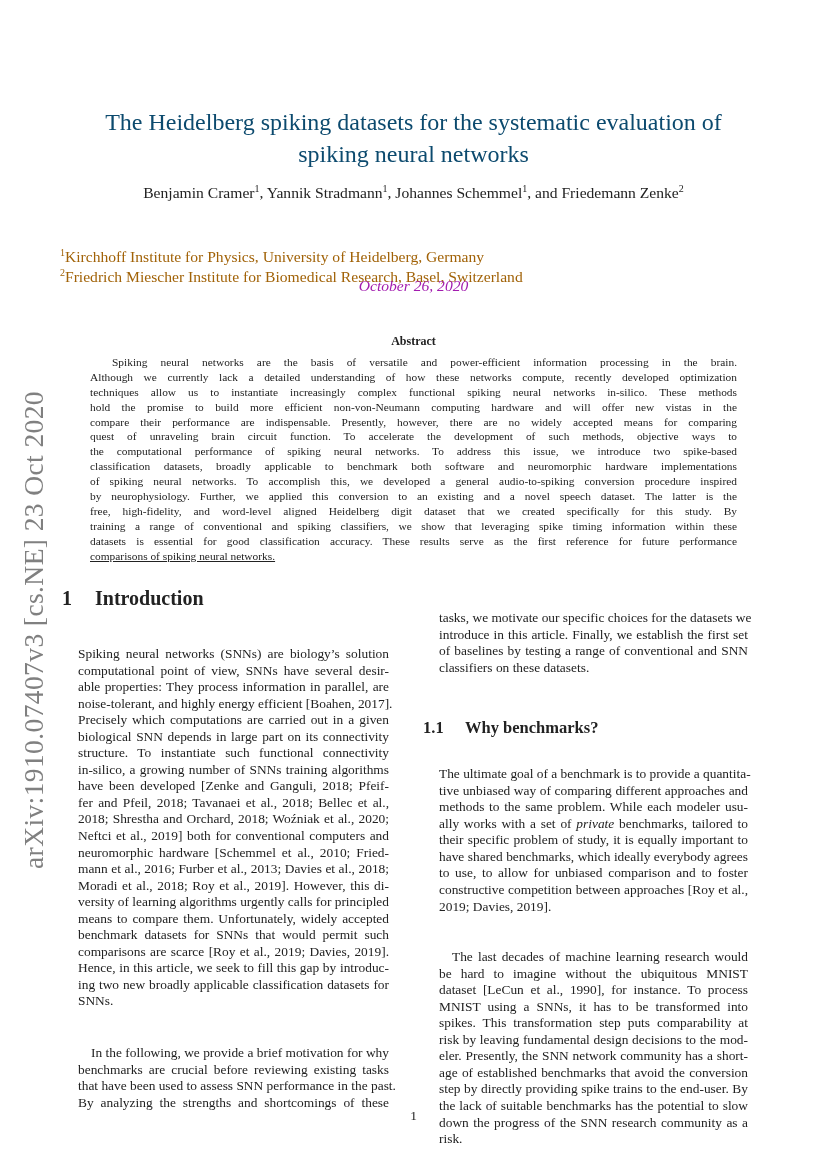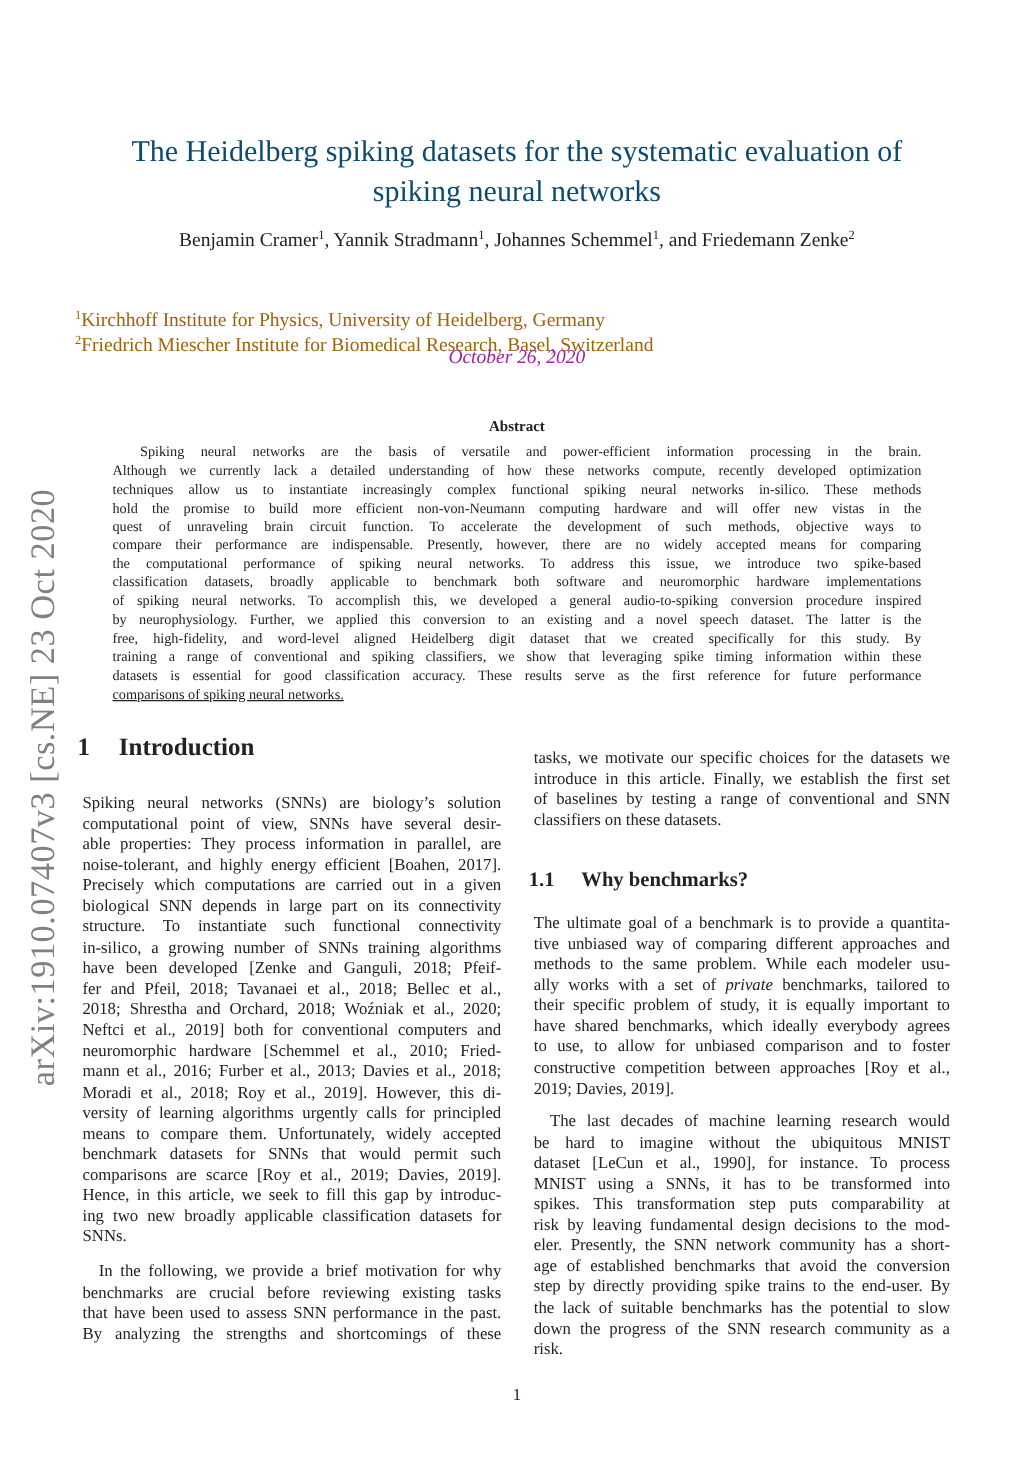--- a/index.html
+++ b/index.html
@@ -39,21 +39,21 @@
   .col-left { left: 62px; top: 586px; width: 343px; }
   .col-right { left: 423px; top: 594px; width: 341px; }
   .col .line { display: block; white-space: nowrap; text-align: justify; text-align-last: justify; height: 16.55px; }
   .col .line.last { text-align-last: left; }
   .col .line.indent { padding-left: 13px; }
 
   .sec-head { font-family: "Liberation Serif", serif; font-weight: bold; font-size: 20px; line-height: 24px; color: #222; display: flex; }
   .sec-head .num { width: 33px; }
   .subsec-head { font-family: "Liberation Serif", serif; font-weight: bold; font-size: 16.5px; line-height: 20px; color: #222; display: flex; }
   .subsec-head .num { width: 42px; }
-  .para { margin: 4px; }
+  .para { margin: 16px; }
   em { font-style: italic; }
 
   .page-number { position: absolute; left: 400px; top: 1108px; width: 27px; text-align: center;
                  font-family: "Liberation Serif", serif; font-size: 13.4px; color: #222; }
 </style>
 </head>
 <body>
 
 <div class="page">
 
@@ -76,22 +76,22 @@
   </div>
 
   <div class="date">October 26, 2020</div>
 
   <div class="abstract-head">Abstract</div>
   <div class="abstract">
     <span class="line indent">Spiking neural networks are the basis of versatile and power-efficient information processing in the brain.</span>
     <span class="line">Although we currently lack a detailed understanding of how these networks compute, recently developed optimization</span>
     <span class="line">techniques allow us to instantiate increasingly complex functional spiking neural networks in-silico. These methods</span>
     <span class="line">hold the promise to build more efficient non-von-Neumann computing hardware and will offer new vistas in the</span>
+    <span class="line">compare their performance are indispensable. Presently, however, there are no widely accepted means for comparing</span>
     <span class="line">quest of unraveling brain circuit function.  To accelerate the development of such methods, objective ways to</span>
-    <span class="line">compare their performance are indispensable. Presently, however, there are no widely accepted means for comparing</span>
     <span class="line">the computational performance of spiking neural networks.  To address this issue, we introduce two spike-based</span>
     <span class="line">classification datasets, broadly applicable to benchmark both software and neuromorphic hardware implementations</span>
     <span class="line">of spiking neural networks. To accomplish this, we developed a general audio-to-spiking conversion procedure inspired</span>
     <span class="line">by neurophysiology. Further, we applied this conversion to an existing and a novel speech dataset. The latter is the</span>
     <span class="line">free, high-fidelity, and word-level aligned Heidelberg digit dataset that we created specifically for this study. By</span>
     <span class="line">training a range of conventional and spiking classifiers, we show that leveraging spike timing information within these</span>
     <span class="line">datasets is essential for good classification accuracy. These results serve as the first reference for future performance</span>
     <span class="line last">comparisons of spiking neural networks.</span>
   </div>
 

